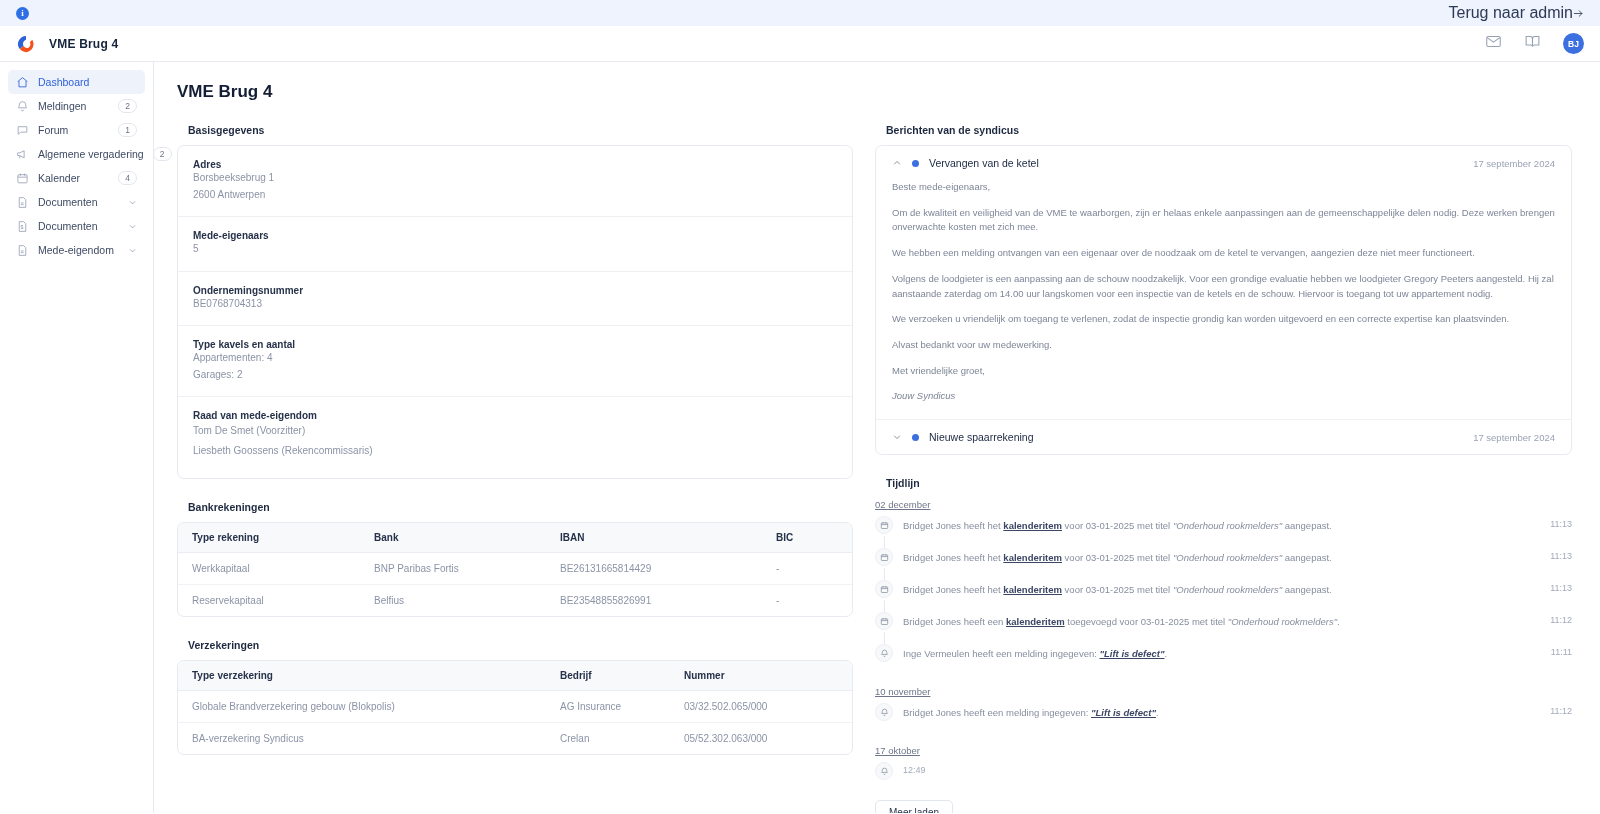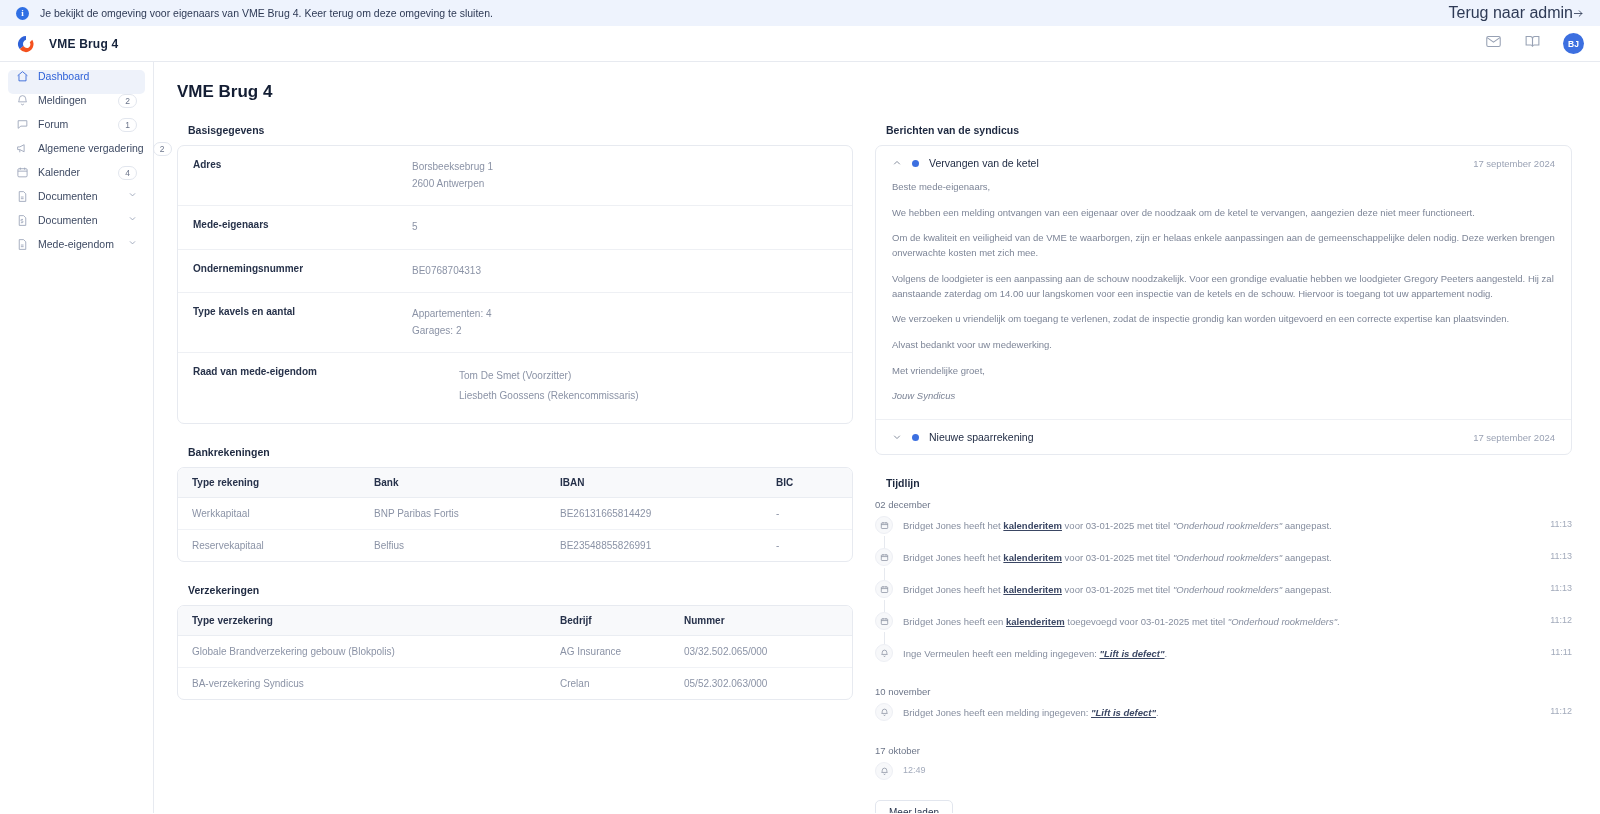--- a/index.html
+++ b/index.html
@@ -59,21 +59,21 @@
   
   .shell { display: flex; height: calc(814px - 26px - 37px); }
 
   .sidebar {
     width: 154px; min-width: 154px;
     border-right: 1px solid #e7eaf0;
     padding-top: 8px;
     background: #fff;
   }
   .nav-item {
-    display: flex; 
+    display: flex; align-items: center;
     height: 24px; margin: 0 8px;
     padding: 0 8px; border-radius: 5px;
     gap: 9px; cursor: pointer;
     font-size: 10.5px; color: #3e4a63;
   }
   .nav-item.active { background: #eef2fa; color: #2f62d8; font-weight: 500; }
   .nav-item .nav-ico { width: 13px; height: 13px; flex: 0 0 13px; color: #9aa4b8; }
   .nav-item.active .nav-ico { color: #2f62d8; }
   .nav-label { flex: 1; white-space: nowrap; }
   .badge {
@@ -98,22 +98,22 @@
     font-size: 10.5px; font-weight: 700; color: #1e2940;
     margin-bottom: 9px;
     padding-left: 11px;
   }
   .card {
     border: 1px solid #e7eaf0; border-radius: 7px;
     background: #fff; overflow: hidden;
   }
 
   
-  .dl-row { display: flex; padding: 13px 15px; border-bottom: 1px solid #eef0f4; }
-  .dl-row:last-child { border-bottom: none; gap: 47px; }
+  .dl-row { display: flex; padding: 13px 15px; border-bottom: 1px solid #eef0f4; flex-direction: column; }
+  .dl-row:last-child { border-bottom: none; }
   .dl-key { width: 219px; min-width: 219px; font-size: 10px; font-weight: 600; color: #27324a; }
   .dl-val { font-size: 10px; color: #8b93a6; line-height: 1.65; }
 
   
   table { width: 100%; border-collapse: collapse; }
   th {
     text-align: left; font-size: 10px; font-weight: 700; color: #26314a;
     background: #f8f9fb; padding: 9px 14px;
     border-bottom: 1px solid #eaedf2;
   }
@@ -136,21 +136,21 @@
   .msg-body { padding: 0 16px 13px 16px; }
   .msg-body p {
     font-size: 9.5px; color: #7d8597; line-height: 1.55;
     margin-bottom: 11px;
   }
   .msg-body p:last-child { margin-bottom: 2px; font-style: italic; }
   .msg-sep { border-top: 1px solid #eef0f4; }
 
   
   .tl-wrap { margin-top: 22px; }
-  .tl-date { font-size: 9.5px; color: #6d7689; margin: 10px 0 6px 0; }
+  .tl-date { font-size: 9.5px; color: #6d7689; margin: 10px 0 6px 0; text-decoration: underline; }
   .tl-item { display: flex; gap: 10px; position: relative; padding-bottom: 14px; }
   .tl-icon-box {
     width: 18px; height: 18px; min-width: 18px; border-radius: 50%;
     background: #f7f8fa; border: 1px solid #edeff4;
     display: flex; align-items: center; justify-content: center;
     z-index: 2;
   }
   .tl-icon-box svg { width: 9px; height: 9px; color: #7d8597; }
   .tl-item.has-line::before {
     content: ""; position: absolute;
@@ -173,21 +173,20 @@
     font-size: 10px; color: #2b3750; cursor: pointer;
     font-family: "Liberation Sans", sans-serif;
   }
 </style>
 </head>
 <body>
 
 <div class="banner">
   <div class="banner-left">
     <span class="info-icon">i</span>
-    <span>Je bekijkt de omgeving voor eigenaars van VME Brug 4. Keer terug om deze omgeving te sluiten.</span>
   </div>
   <a class="banner-link" href="#">
     <span>Terug naar admin</span>
     <svg viewBox="0 0 16 16" width="11" height="11">
       <path d="M2 8h11M9 4l4 4-4 4" fill="none" stroke="currentColor" stroke-width="1.2" stroke-linecap="round" stroke-linejoin="round"></path>
     </svg>
   </a>
 </div>
 
 <div class="topbar">
@@ -401,22 +400,22 @@
             <svg class="caret" viewBox="0 0 16 16" fill="none" stroke="currentColor" stroke-width="1.5">
               <path d="M3.5 10L8 5.5 12.5 10"></path>
             </svg>
             <span class="dot"></span>
             <span class="msg-title">Vervangen van de ketel</span>
             <span class="msg-date">17 september 2024</span>
           </div>
 
           <div class="msg-body">
             <p>Beste mede-eigenaars,</p>
+            <p>Om de kwaliteit en veiligheid van de VME te waarborgen, zijn er helaas enkele aanpassingen aan de gemeenschappelijke delen nodig. Deze werken brengen onverwachte kosten met zich mee.</p>
             <p>We hebben een melding ontvangen van een eigenaar over de noodzaak om de ketel te vervangen, aangezien deze niet meer functioneert.</p>
-            <p>Om de kwaliteit en veiligheid van de VME te waarborgen, zijn er helaas enkele aanpassingen aan de gemeenschappelijke delen nodig. Deze werken brengen onverwachte kosten met zich mee.</p>
             <p>Volgens de loodgieter is een aanpassing aan de schouw noodzakelijk. Voor een grondige evaluatie hebben we loodgieter Gregory Peeters aangesteld. Hij zal aanstaande zaterdag om 14.00 uur langskomen voor een inspectie van de ketels en de schouw. Hiervoor is toegang tot uw appartement nodig.</p>
             <p>We verzoeken u vriendelijk om toegang te verlenen, zodat de inspectie grondig kan worden uitgevoerd en een correcte expertise kan plaatsvinden.</p>
             <p>Alvast bedankt voor uw medewerking.</p>
             <p>Met vriendelijke groet,</p>
             <p>Jouw Syndicus</p>
           </div>
 
           <div class="msg-sep"></div>
 
           <div class="msg-head">

